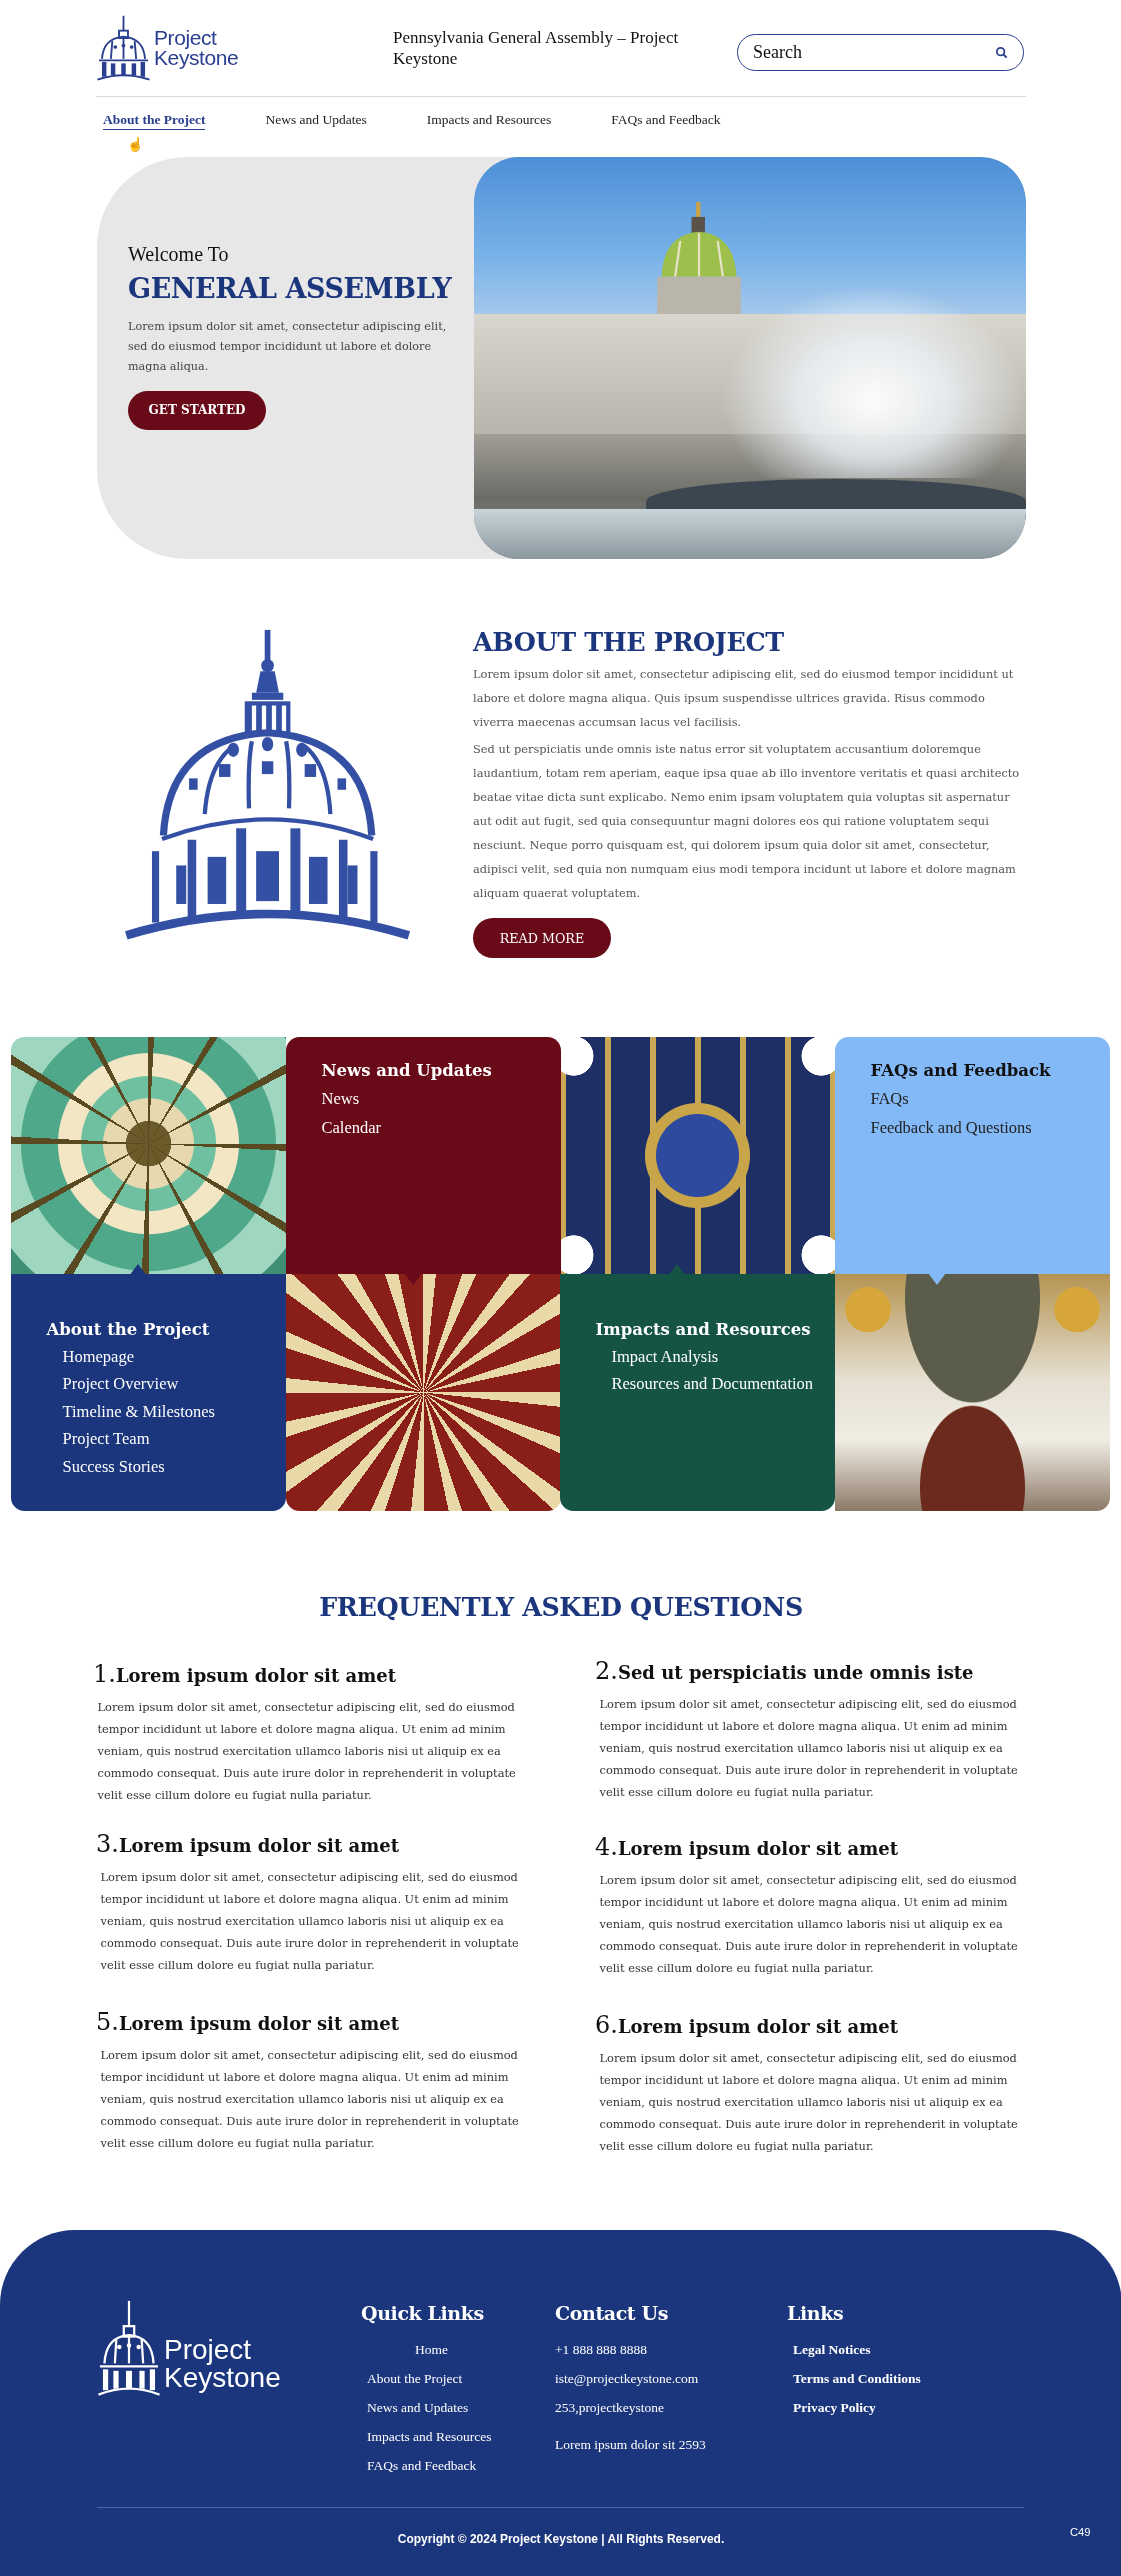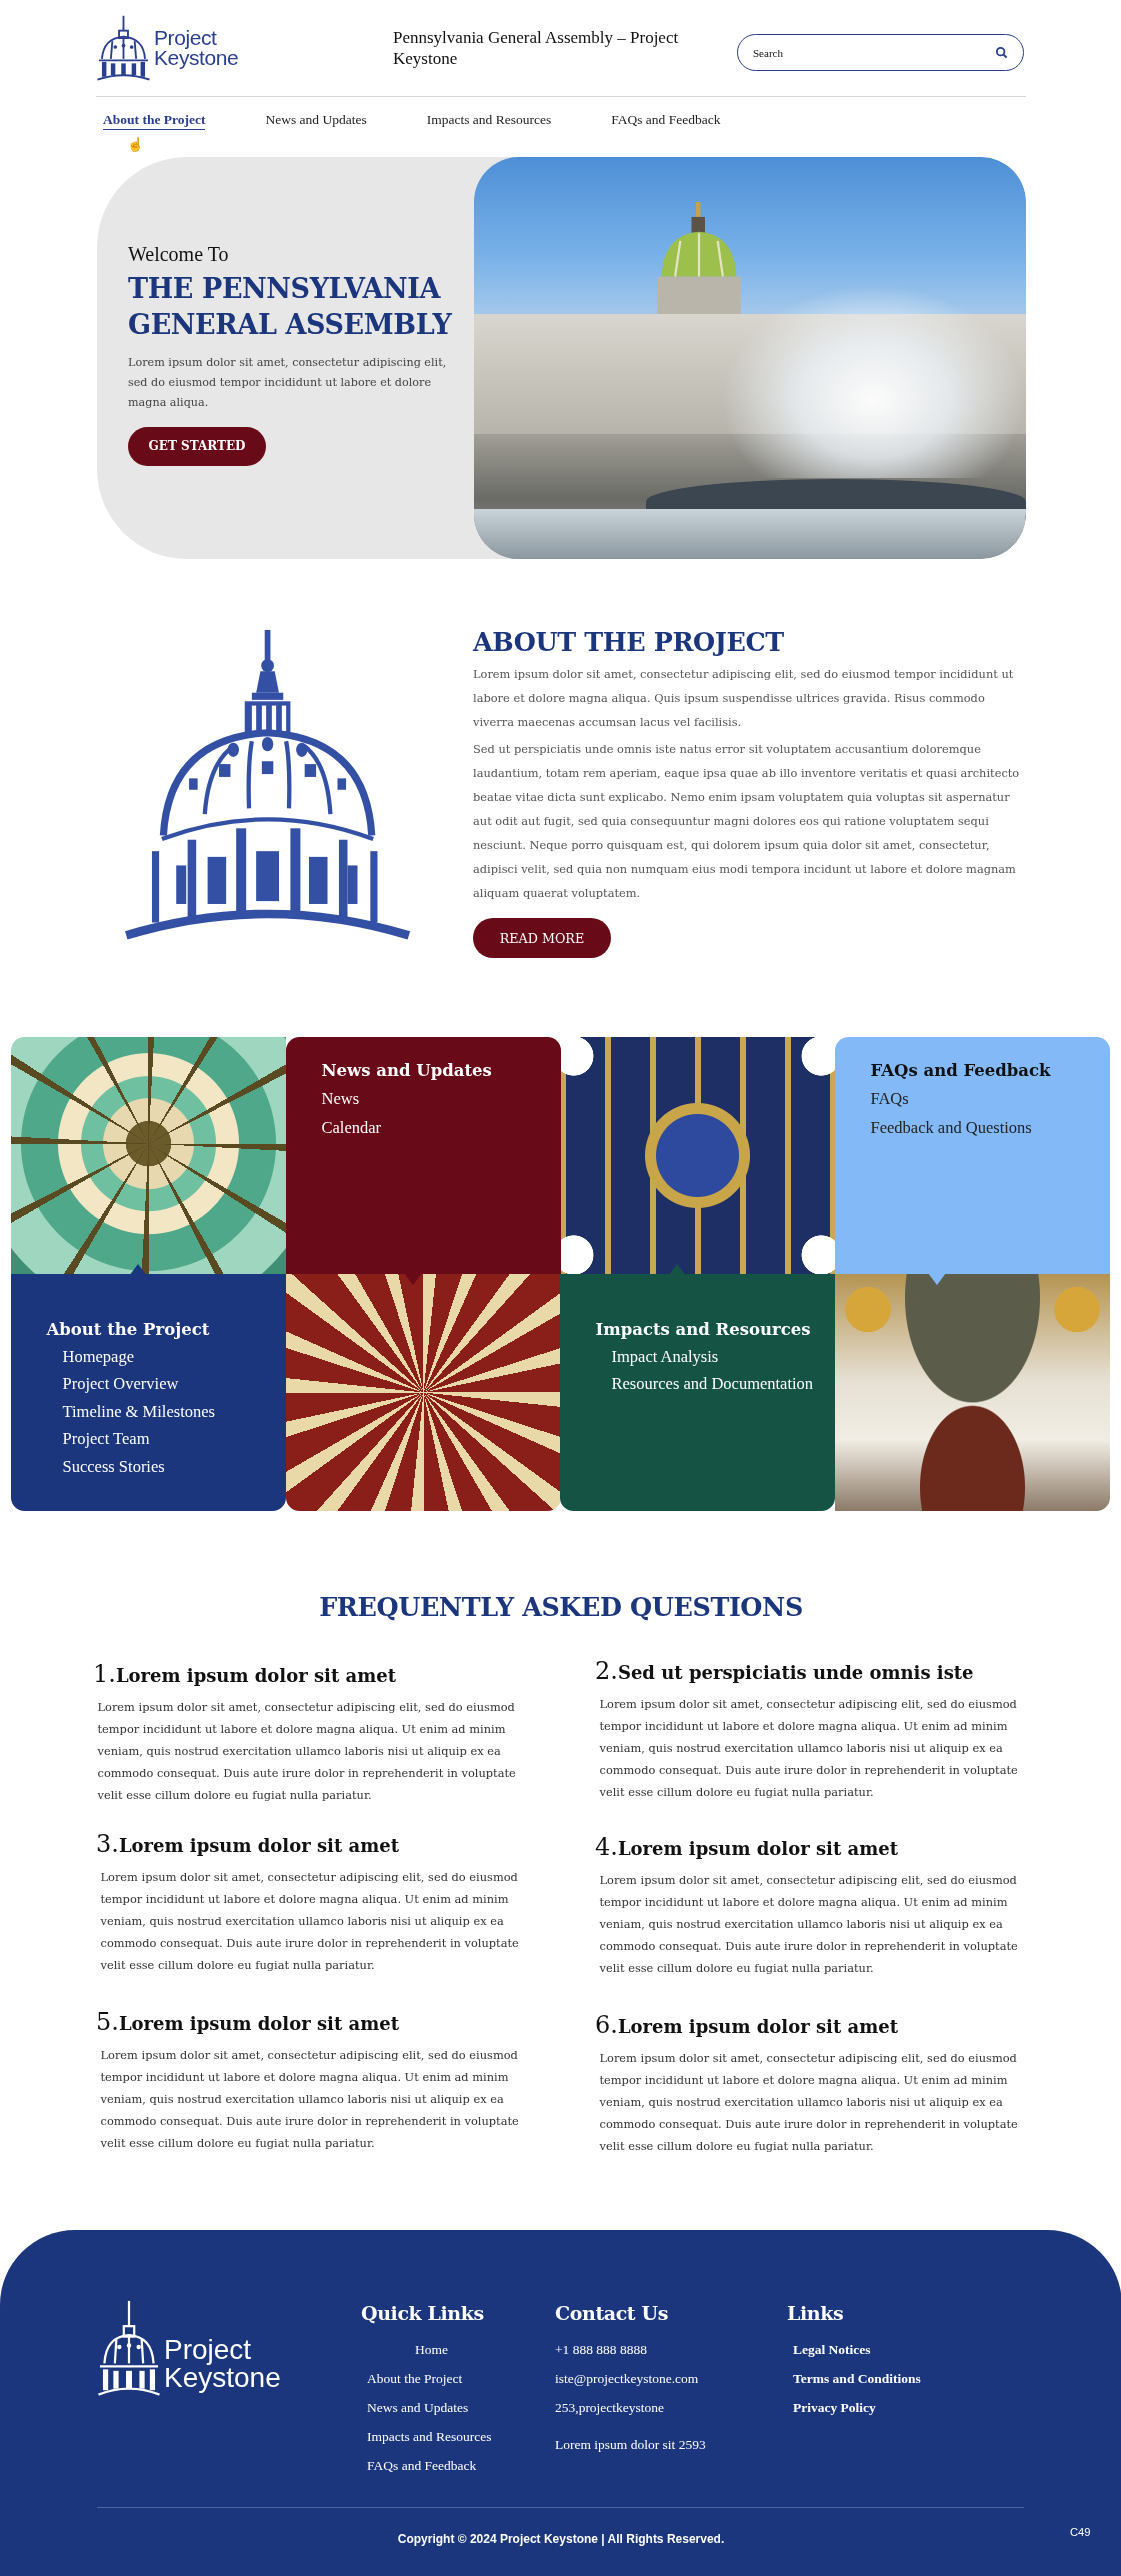--- a/index.html
+++ b/index.html
@@ -5,21 +5,21 @@
   * { box-sizing: border-box; margin: 0; padding: 0; }
   html, body { width: 1122px; background: #ffffff; }
   body { font-family: "DejaVu Serif", "Liberation Serif", serif; color: #222; position: relative; height: 2576px; overflow: hidden; }
 
   
   .header { position: absolute; top: 0; left: 96px; width: 930px; height: 97px; border-bottom: 0.7px solid #d9d9d9; }
   .logo { position: absolute; left: 0; top: 13.5px; display: flex; align-items: center; gap: 3px; }
   .logo-text { font-family: "Liberation Sans", sans-serif; color: #2a3f8f; font-size: 21px; line-height: 20px; font-weight: 500; letter-spacing: -0.4px; }
   .site-title { position: absolute; left: 297px; top: 27px; width: 329px; font-family: "Liberation Serif", serif; font-size: 17px; line-height: 21px; color: #111; }
   .search { position: absolute; left: 641px; top: 34px; width: 287px; height: 37px; border: 1.5px solid #2a3f8f; border-radius: 18.7px; display: flex; align-items: center; padding: 0 15px; }
-  .search input { border: none; outline: none; font-family: "Liberation Serif", serif; font-size: 11px; color: #111; flex: 1; background: transparent; }
+  .search input { border: none; outline: none; font-family: "Liberation Serif", serif; font-size: 18px; color: #111; flex: 1; background: transparent; }
   .search input::placeholder { color: #111; }
   .search-icon { width: 13.5px; height: 13.5px; }
 
   .nav { position: absolute; top: 112px; left: 103px; display: flex; gap: 0; }
   .nav a { font-family: "Liberation Serif", serif; font-size: 13.5px; color: #222; text-decoration: none; margin-right: 60px; }
   .nav a.active { color: #2a3f8f; font-weight: bold; border-bottom: 1.5px solid #2a3f8f; padding-bottom: 0.7px; }
   .cursor { position: absolute; left: 127px; top: 136px; font-size: 13.5px; }
 
   
   .hero { position: absolute; top: 157px; left: 97px; width: 929px; height: 402px; background: #e7e7e7; border-radius: 90px 0 0 90px; border-top-right-radius: 45px; border-bottom-right-radius: 45px; overflow: hidden; }
@@ -144,21 +144,20 @@
   <a>News and Updates</a>
   <a>Impacts and Resources</a>
   <a>FAQs and Feedback</a>
 </nav>
 <div class="cursor">☝</div>
 
 <section class="hero">
   <div class="hero-text">
     <div class="hero-welcome">Welcome To</div>
     <h1 class="hero-title">
-      <div>THE PENNSYLVANIA</div>
       <div>GENERAL ASSEMBLY</div>
     </h1>
     <p class="hero-desc">Lorem ipsum dolor sit amet, consectetur adipiscing elit, sed do eiusmod tempor incididunt ut labore et dolore magna aliqua.</p>
     <button class="btn-maroon">GET STARTED</button>
   </div>
   <div class="hero-img">
     <div class="building"></div>
     <svg class="dome" viewBox="0 0 120 150">
       <rect x="56" y="0" width="6" height="20" fill="#c8a24a"></rect>
       <rect x="50" y="20" width="18" height="24" fill="#5b5348"></rect>

